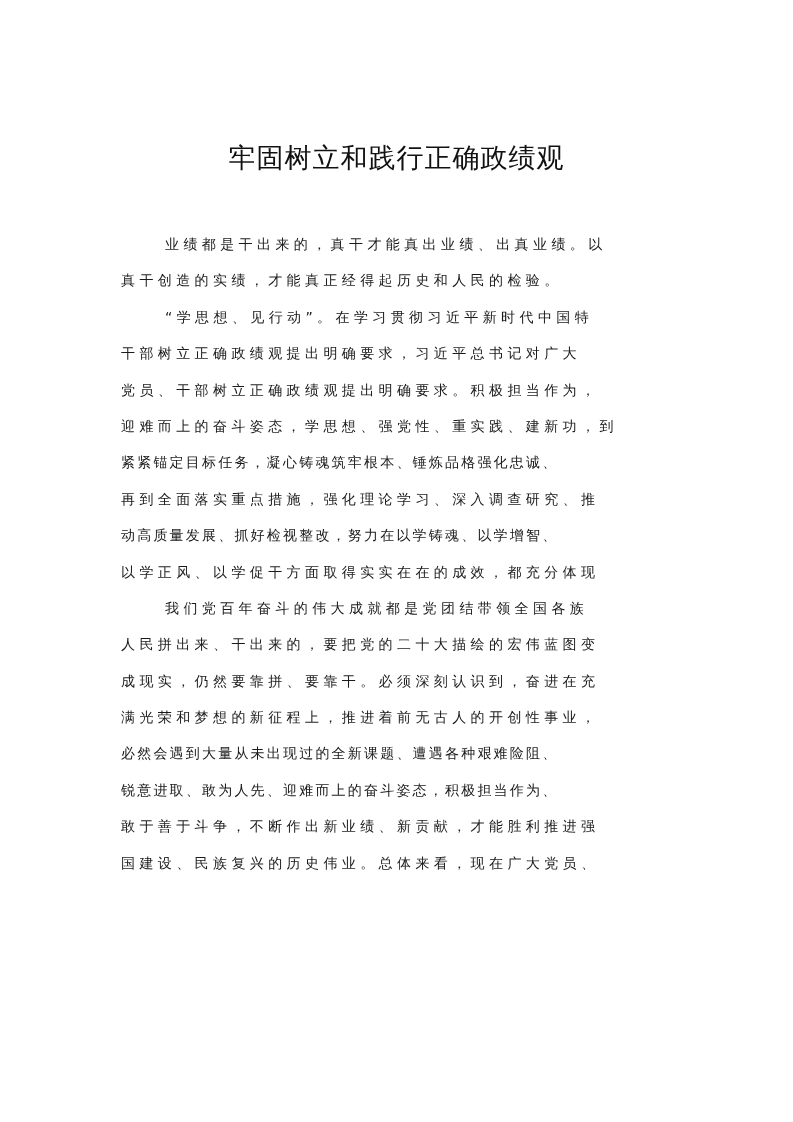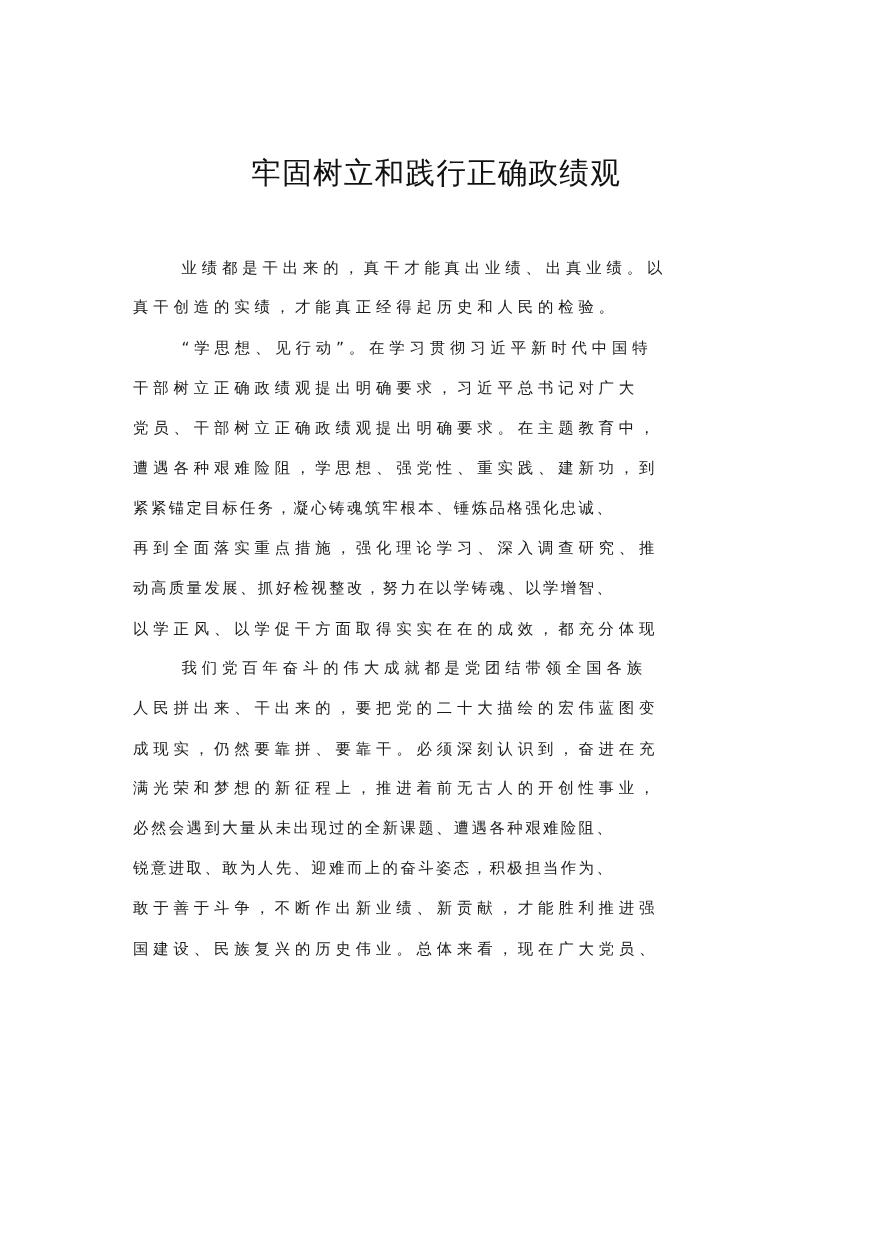--- a/index.html
+++ b/index.html
@@ -64,22 +64,22 @@
   <div class="body">
 
     <div>
       <div class="line indent">业绩都是干出来的，真干才能真出业绩、出真业绩。以</div>
       <div class="line">真干创造的实绩，才能真正经得起历史和人民的检验。</div>
     </div>
 
     <div>
       <div class="line indent">“学思想、见行动”。在学习贯彻习近平新时代中国特</div>
       <div class="line">干部树立正确政绩观提出明确要求，习近平总书记对广大</div>
-      <div class="line">党员、干部树立正确政绩观提出明确要求。在主题教育中，</div>
-      <div class="line">遭遇各种艰难险阻，学思想、强党性、重实践、建新功，到</div>
+      <div class="line">党员、干部树立正确政绩观提出明确要求。积极担当作为，</div>
+      <div class="line">迎难而上的奋斗姿态，学思想、强党性、重实践、建新功，到</div>
       <div class="line tight">紧紧锚定目标任务，凝心铸魂筑牢根本、锤炼品格强化忠诚、</div>
       <div class="line">再到全面落实重点措施，强化理论学习、深入调查研究、推</div>
       <div class="line tight">动高质量发展、抓好检视整改，努力在以学铸魂、以学增智、</div>
       <div class="line">以学正风、以学促干方面取得实实在在的成效，都充分体现</div>
     </div>
 
     <div>
       <div class="line indent">我们党百年奋斗的伟大成就都是党团结带领全国各族</div>
       <div class="line">人民拼出来、干出来的，要把党的二十大描绘的宏伟蓝图变</div>
       <div class="line">成现实，仍然要靠拼、要靠干。必须深刻认识到，奋进在充</div>

